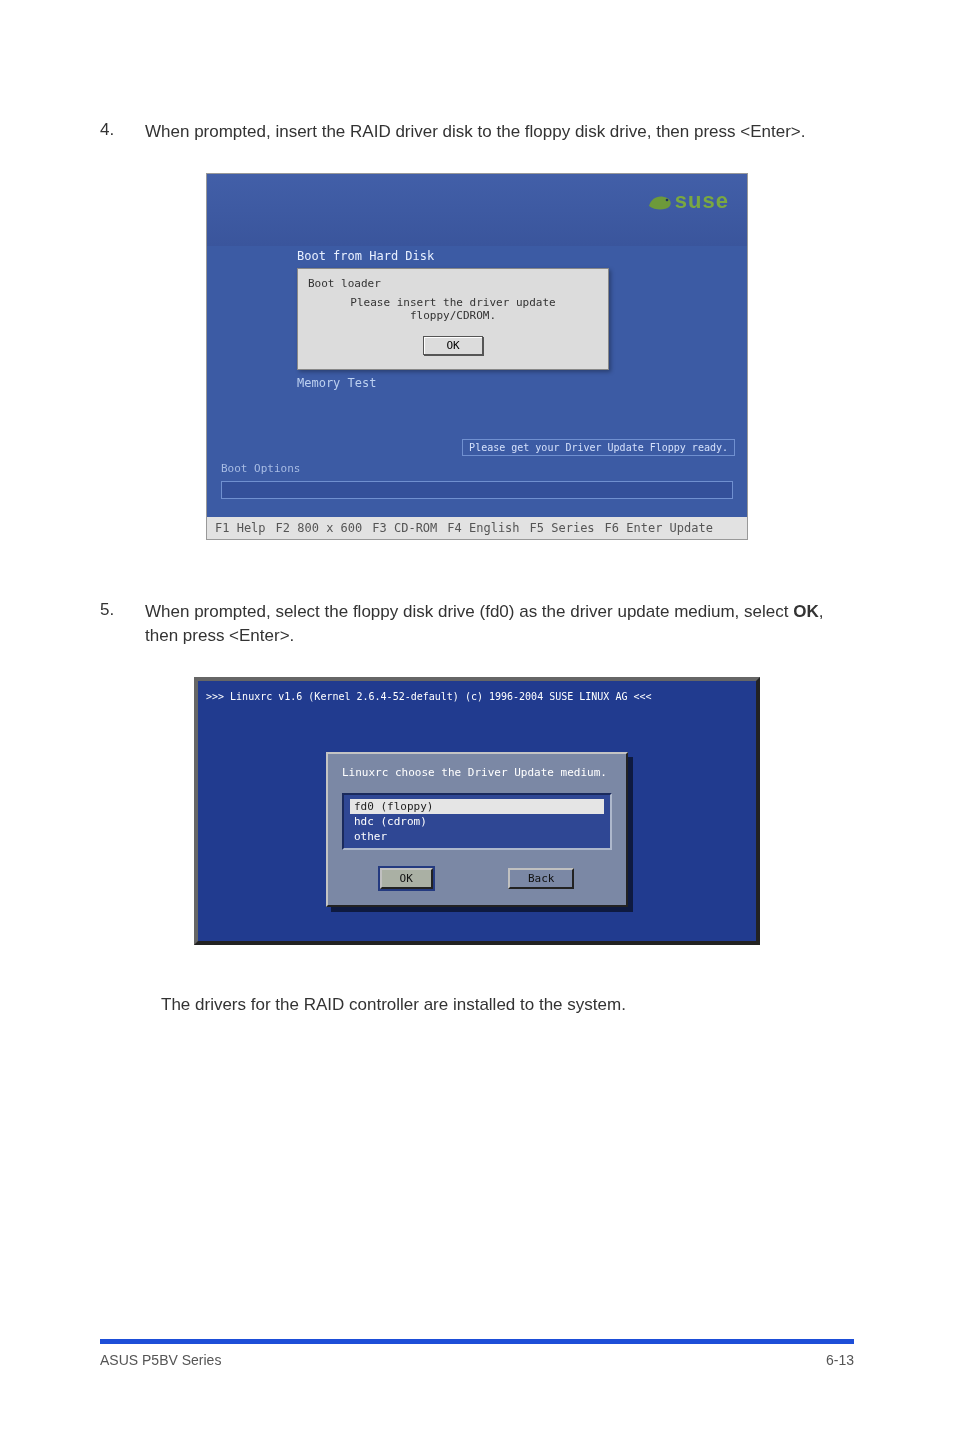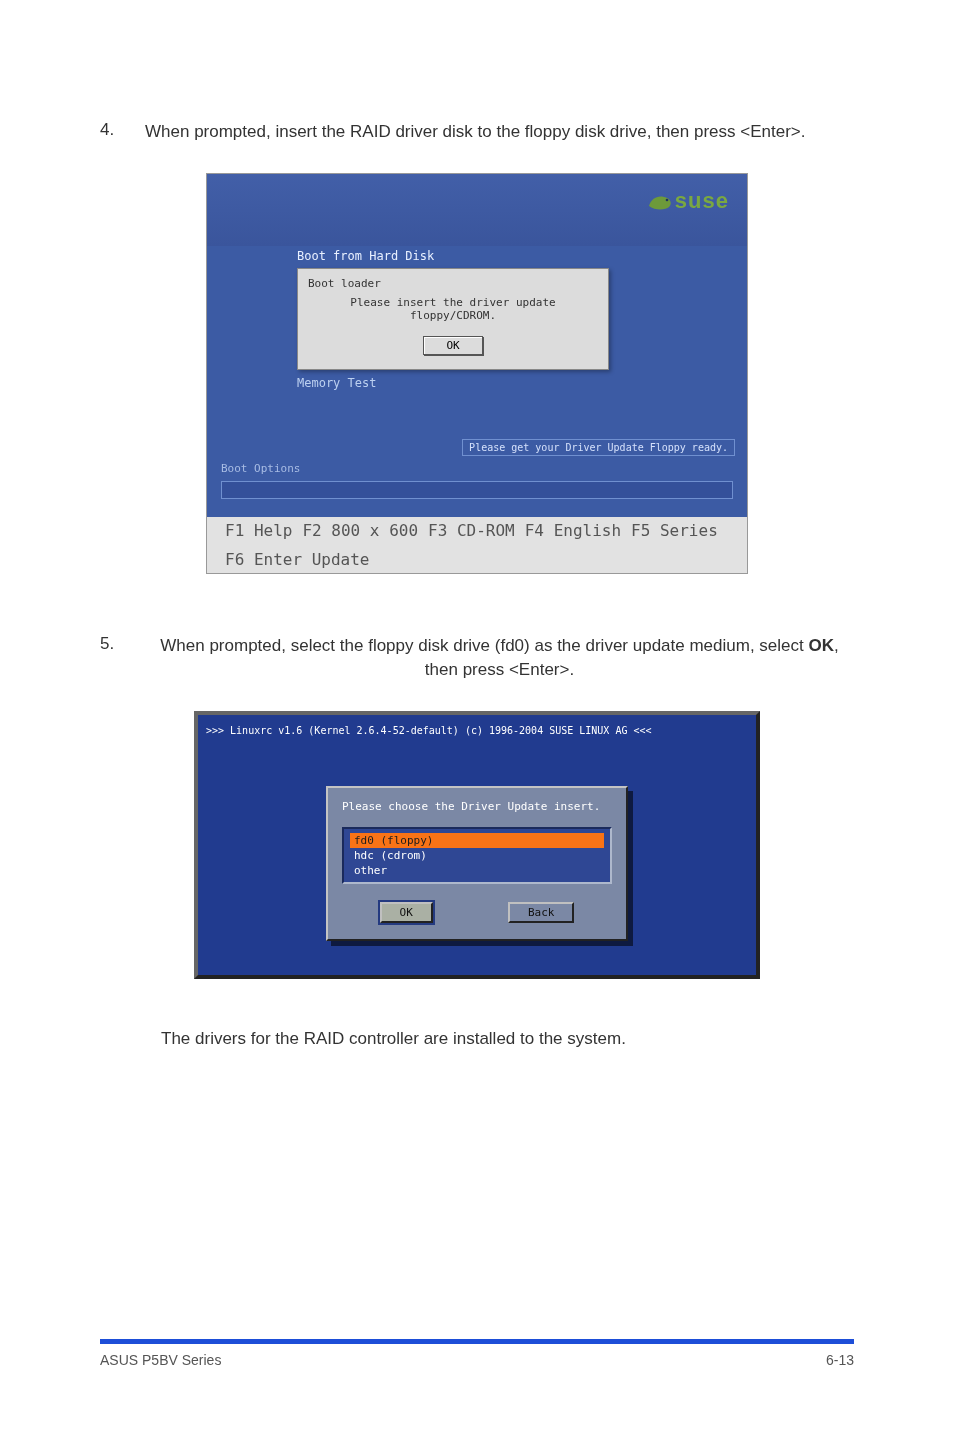--- a/index.html
+++ b/index.html
@@ -21,21 +21,20 @@
     margin-bottom: 28px;
   }
   .step-num {
     width: 45px;
     flex-shrink: 0;
     font-size: 17px;
   }
   .step-text {
     font-size: 17px;
     line-height: 1.45;
-    text-align: center;
   }
   .bold { font-weight: bold; }
 
   
   .suse-screen {
     width: 540px;
     margin: 0 auto 60px auto;
     border: 1px solid #999;
     background: #3c5ba4;
     position: relative;
@@ -123,23 +122,23 @@
     font-size: 11px;
   }
   .suse-input {
     margin: 2px 14px 18px 14px;
     height: 16px;
     border: 1px solid #7090d0;
     background: #34509a;
   }
   .suse-fkeys {
     background: #e2e2e2;
-    font-size: 16px;
+    font-size: 12px;
     color: #555;
-    padding: 4px 18px;
+    padding: 4px 8px;
     display: flex;
     flex-wrap: wrap;
     gap: 10px;
   }
 
   
   .linuxrc {
     width: 558px;
     margin: 18px auto 50px auto;
     background: #213b8f;
@@ -179,21 +178,21 @@
     border-bottom-color:#aeb8cc;
     padding: 4px 6px;
     margin-bottom: 18px;
   }
   .ld-item {
     color: #fff;
     font-size: 11px;
     padding: 1px 4px;
   }
   .ld-item.sel {
-    background: #f97316;
+    background: #e5e5e5;
     color: #1d1d1d;
   }
   .ld-btns {
     display: flex;
     justify-content: space-around;
   }
   .ld-btn {
     background: #7b88a5;
     border: 2px solid #c0c0c0;
     border-right-color:#222;
@@ -277,21 +276,21 @@
   <div class="step">
     <div class="step-num">5.</div>
     <div class="step-text">
       <span>When prompted, select the floppy disk drive (fd0) as the driver update medium, select </span><span class="bold">OK</span><span>, then press &lt;Enter&gt;.</span>
     </div>
   </div>
 
   <div class="linuxrc">
     <div class="linuxrc-title">&gt;&gt;&gt; Linuxrc v1.6 (Kernel 2.6.4-52-default) (c) 1996-2004 SUSE LINUX AG &lt;&lt;&lt;</div>
     <div class="linuxrc-dialog">
-      <div class="ld-msg">Please choose the Driver Update insert.</div>
+      <div class="ld-msg">Linuxrc choose the Driver Update medium.</div>
       <div class="ld-list">
         <div class="ld-item sel">fd0 (floppy)</div>
         <div class="ld-item">hdc (cdrom)</div>
         <div class="ld-item">other</div>
       </div>
       <div class="ld-btns">
         <button class="ld-btn focus">OK</button>
         <button class="ld-btn">Back</button>
       </div>
     </div>

